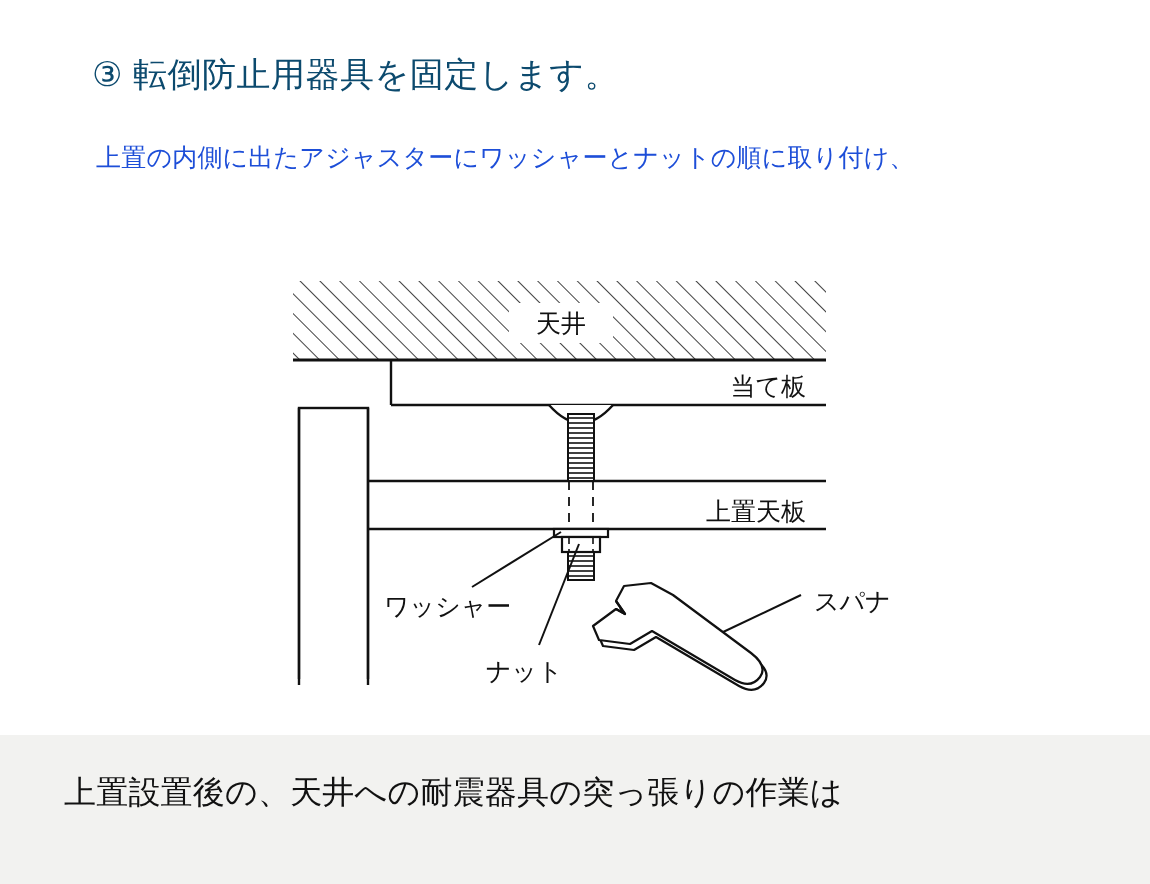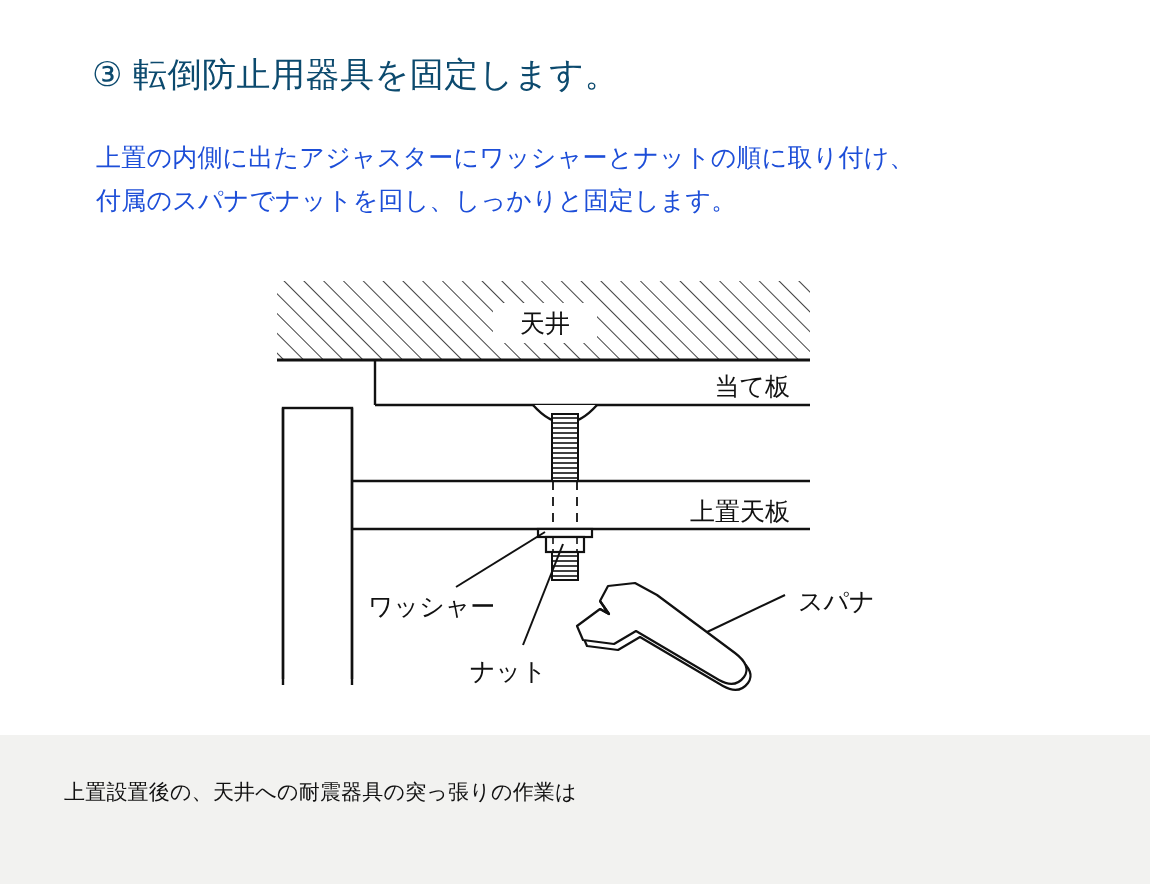--- a/index.html
+++ b/index.html
@@ -47,61 +47,60 @@
     font-size: 25px;
     line-height: 43px;
     letter-spacing: 0.2px;
     color: #1d4ed8;
     white-space: nowrap;
   }
   .body-copy .line { display: block; }
 
   .figure-wrap {
     position: absolute;
-    left: 0;
+    left: 16px;
     top: 255px;
     width: 936px;
     height: 450px;
   }
   .figure-wrap svg { display: block; }
 
   
   .section-bottom {
     position: absolute;
     left: 0;
     top: 735px;
     width: 1150px;
     height: 149px;
     background: #f2f2f0;
     box-sizing: border-box;
   }
   .note-copy {
     position: absolute;
     left: 64px;
     top: 32px;
-    font-size: 21px;
+    font-size: 32px;
     line-height: 50px;
     letter-spacing: 0.2px;
     color: #111111;
     white-space: nowrap;
   }
   .note-copy .line { display: block; }
 </style>
 </head>
 <body>
 
 <div class="page">
 
   <div class="section-top">
 
     <div class="heading">③ 転倒防止用器具を固定します。</div>
 
     <div class="body-copy">
       <span class="line">上置の内側に出たアジャスターにワッシャーとナットの順に取り付け、</span>
-      <span class="line">付属のスパナでナットを回し、しっかりと固定します。</span>
     </div>
 
     <div class="figure-wrap">
       <svg width="1150" height="450" viewBox="0 0 1150 450" xmlns="http://www.w3.org/2000/svg">
         <defs>
           <pattern id="ceilingHatch" width="14" height="14" patternUnits="userSpaceOnUse" patternTransform="rotate(-45)">
             <line x1="0" y1="0" x2="0" y2="14" stroke="#111111" stroke-width="1.6"></line>
           </pattern>
           <clipPath id="ceilingClip">
             <rect x="277" y="26" width="533" height="79"></rect>

